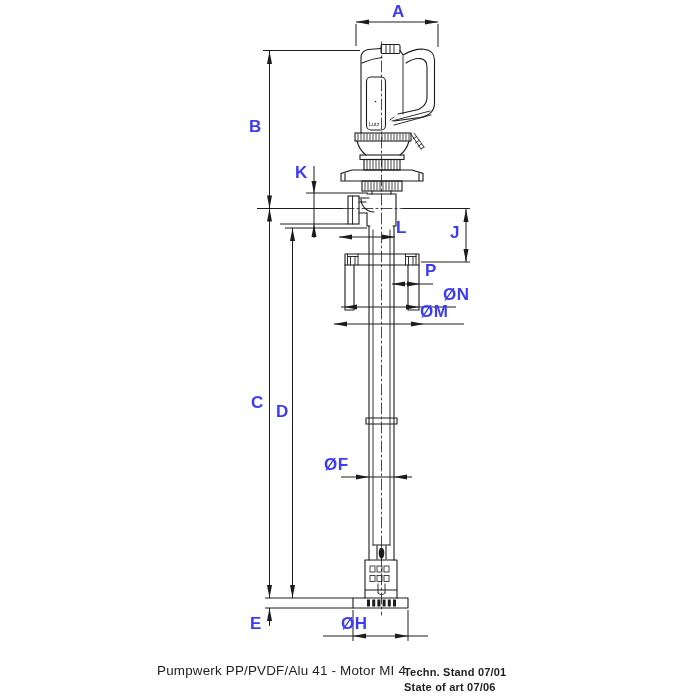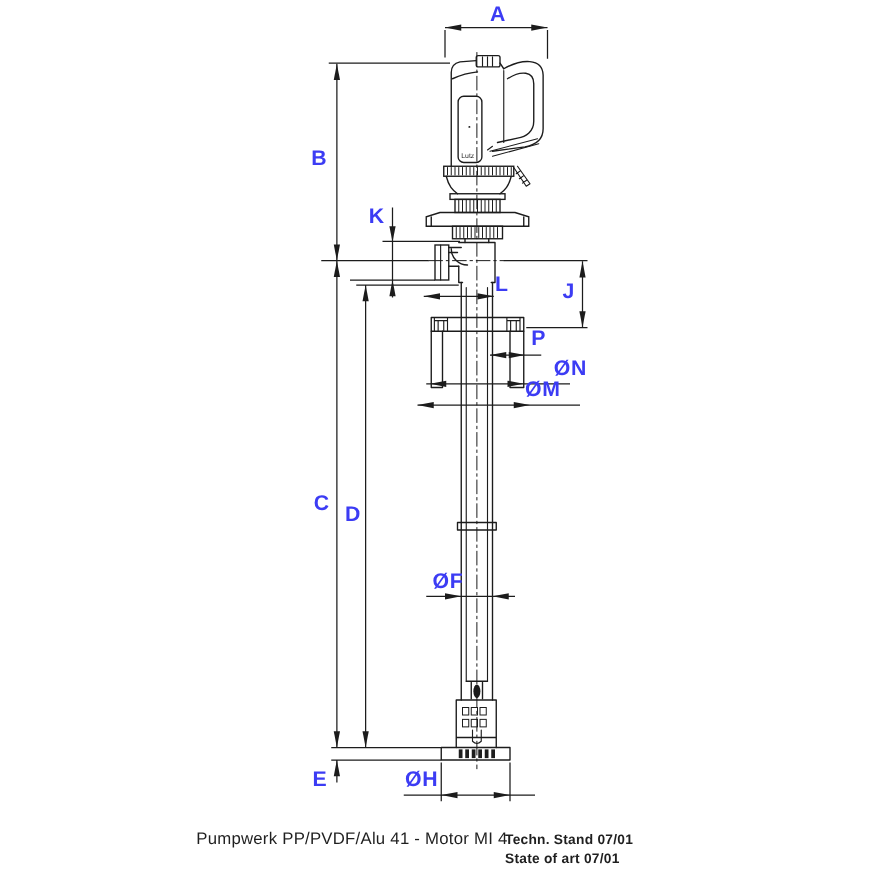--- a/index.html
+++ b/index.html
@@ -176,23 +176,23 @@
   <span class="dim" style="left:249px;top:118px">B</span>
   <span class="dim" style="left:251px;top:394px">C</span>
   <span class="dim" style="left:276px;top:403px">D</span>
   <span class="dim" style="left:250px;top:615px">E</span>
   <span class="dim" style="left:295px;top:164px">K</span>
   <span class="dim" style="left:396px;top:219px">L</span>
   <span class="dim" style="left:450px;top:224px">J</span>
   <span class="dim" style="left:425px;top:262px">P</span>
   <span class="dim" style="left:443px;top:286px">ØN</span>
   <span class="dim" style="left:420px;top:303px">ØM</span>
-  <span class="dim" style="left:346px;top:456px">ØF</span>
-  <span class="dim" style="left:324px;top:615px">ØH</span>
+  <span class="dim" style="left:324px;top:456px">ØF</span>
+  <span class="dim" style="left:341px;top:615px">ØH</span>
 
   <div class="footer-title">
     <div>Pumpwerk PP/PVDF/Alu 41 - Motor MI 4</div>
   </div>
   <div class="footer-note">
     <div>Techn. Stand 07/01</div>
-    <div>State of art 07/01</div>
+    <div>State of art 07/06</div>
   </div>
 </div>
 
 </body></html>

